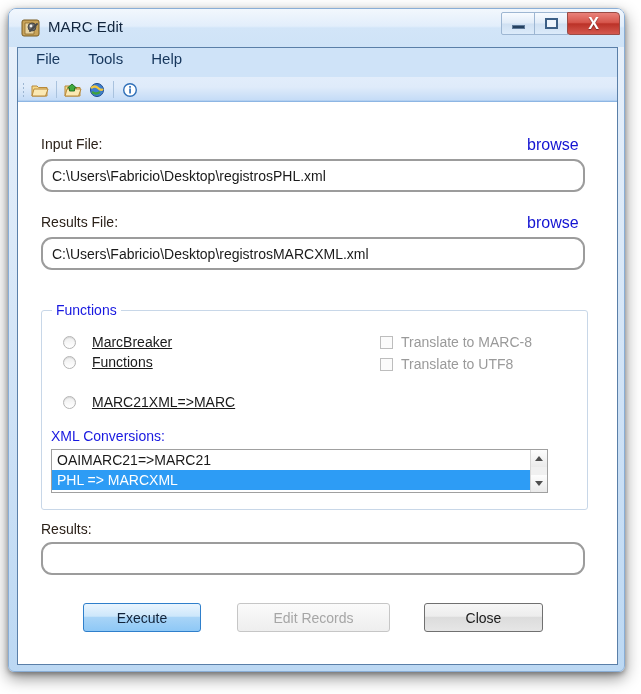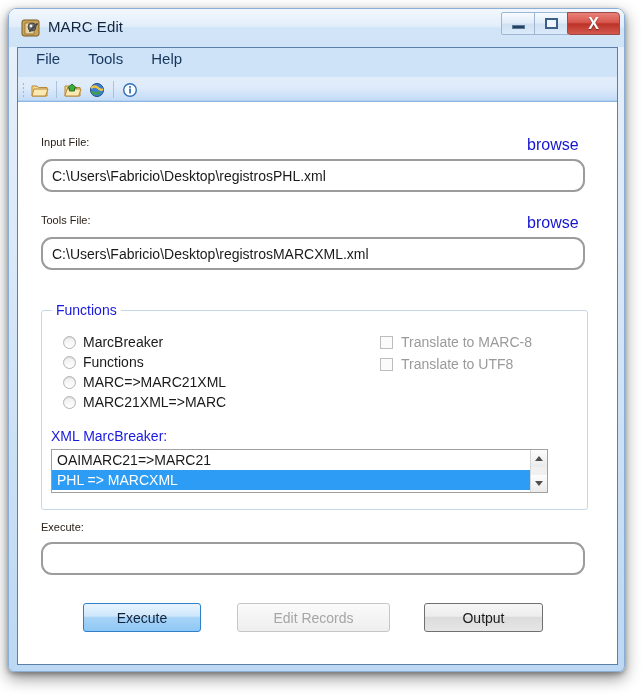--- a/index.html
+++ b/index.html
@@ -170,21 +170,21 @@
     position: absolute;
     left: 0;
     top: 54px;
     width: 100%;
     height: 562px;
     background: #ffffff;
   }
 
   .label {
     position: absolute;
-    font-size: 11px;
+    font-size: 14px;
     color: #2b2119;
     white-space: nowrap;
     text-align: center;
   }
   .browse-link {
     position: absolute;
     font-size: 16px;
     color: #1414d2;
     white-space: nowrap;
     cursor: pointer;
@@ -234,21 +234,22 @@
     border-radius: 50%;
     border: 1px solid #b4b4b4;
     background: linear-gradient(to bottom, #eeeeee 0%, #f8f8f8 55%, #ffffff 100%);
     box-shadow: inset 0 1px 1px rgba(0,0,0,0.10);
     box-sizing: border-box;
     flex: none;
   }
   .radio-label {
     font-size: 14px;
     color: #1a1a1a;
-    margin-left: 7px;
+    margin-left: 16px;
+    text-decoration: underline;
   }
   .check-mark {
     width: 13px;
     height: 13px;
     border: 1px solid #bdbdbd;
     background: #fbfbfb;
     box-sizing: border-box;
     flex: none;
   }
   .check-label {
@@ -417,69 +418,65 @@
         </svg>
       </span>
     </div>
 
     <div class="content">
 
       <div class="label" style="left:23px; top:34px;">Input File:</div>
       <div class="browse-link" style="left:509px; top:34px;">browse</div>
       <div class="textbox" style="left:23px; top:57px; width:544px; height:33px;">C:\Users\Fabricio\Desktop\registrosPHL.xml</div>
 
-      <div class="label" style="left:23px; top:112px;">Tools File:</div>
+      <div class="label" style="left:23px; top:112px;">Results File:</div>
       <div class="browse-link" style="left:509px; top:112px;">browse</div>
       <div class="textbox" style="left:23px; top:135px; width:544px; height:33px;">C:\Users\Fabricio\Desktop\registrosMARCXML.xml</div>
 
       <div class="groupbox" style="left:23px; top:208px; width:547px; height:200px;"></div>
       <div class="group-legend" style="left:34px; top:200px;">Functions</div>
 
       <div class="radio-row" style="left:45px; top:232px;">
         <span class="radio-mark"></span>
         <span class="radio-label">MarcBreaker</span>
       </div>
       <div class="radio-row" style="left:45px; top:252px;">
         <span class="radio-mark"></span>
         <span class="radio-label">Functions</span>
       </div>
-      <div class="radio-row" style="left:45px; top:272px;">
-        <span class="radio-mark"></span>
-        <span class="radio-label">MARC=&gt;MARC21XML</span>
-      </div>
       <div class="radio-row" style="left:45px; top:292px;">
         <span class="radio-mark"></span>
         <span class="radio-label">MARC21XML=&gt;MARC</span>
       </div>
 
       <div class="check-row" style="left:362px; top:232px;">
         <span class="check-mark"></span>
         <span class="check-label">Translate to MARC-8</span>
       </div>
       <div class="check-row" style="left:362px; top:254px;">
         <span class="check-mark"></span>
         <span class="check-label">Translate to UTF8</span>
       </div>
 
-      <div class="section-title" style="left:33px; top:326px;">XML MarcBreaker:</div>
+      <div class="section-title" style="left:33px; top:326px;">XML Conversions:</div>
       <div class="listbox" style="left:33px; top:347px; width:497px; height:44px;">
         <div class="list-item">OAIMARC21=&gt;MARC21</div>
         <div class="list-item selected">PHL =&gt; MARCXML</div>
         <div class="scrollbar">
           <div class="sb-arrow up">
             <span class="tri-up"></span>
           </div>
           <div class="sb-arrow down">
             <span class="tri-down"></span>
           </div>
         </div>
       </div>
 
-      <div class="label" style="left:23px; top:419px;">Execute:</div>
+      <div class="label" style="left:23px; top:419px;">Results:</div>
       <div class="textbox" style="left:23px; top:440px; width:544px; height:33px;"></div>
 
       <div class="btn default" style="left:65px; top:501px; width:118px;">Execute</div>
       <div class="btn disabled" style="left:219px; top:501px; width:153px;">Edit Records</div>
-      <div class="btn normal" style="left:406px; top:501px; width:119px;">Output</div>
+      <div class="btn normal" style="left:406px; top:501px; width:119px;">Close</div>
 
     </div>
   </div>
 </div>
 
 </body></html>

